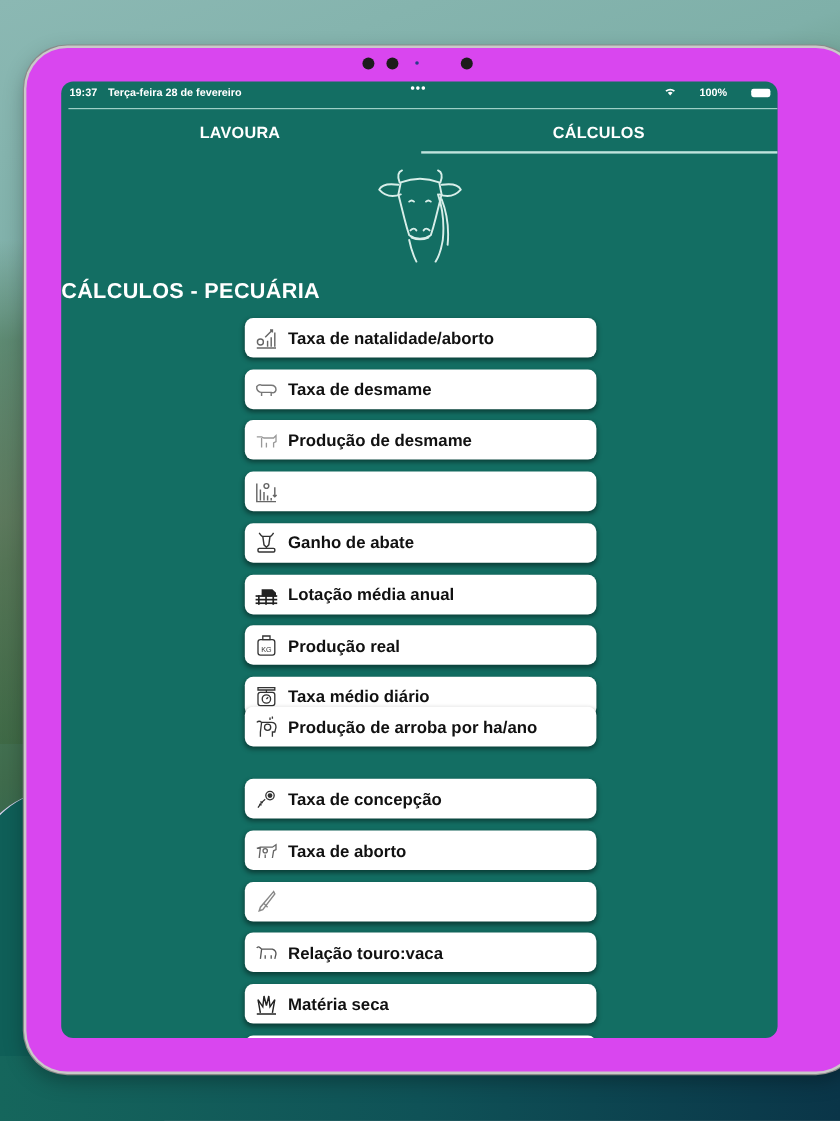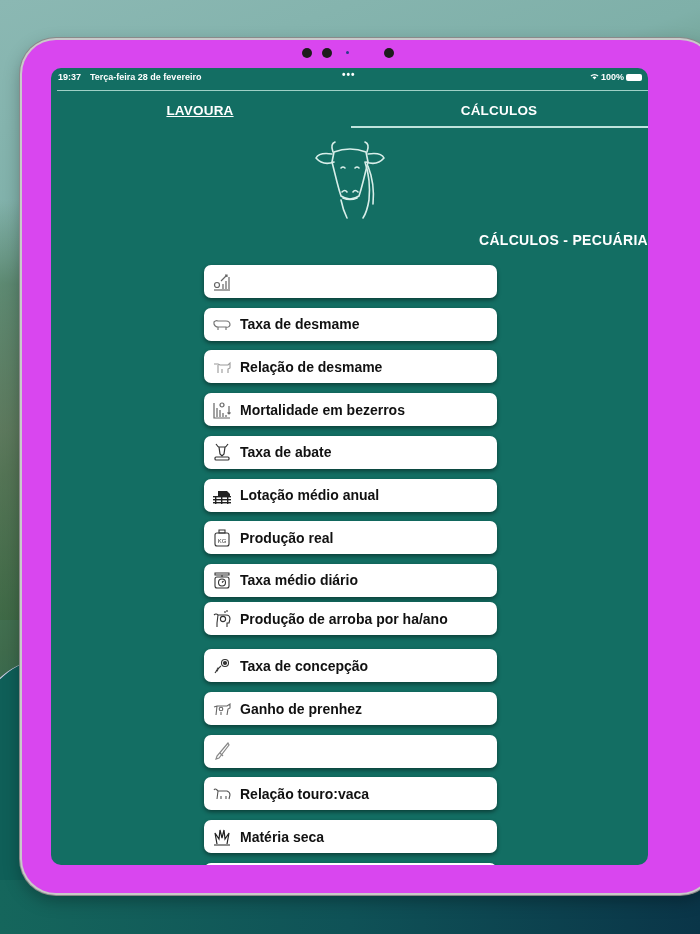--- a/index.html
+++ b/index.html
@@ -34,36 +34,36 @@
     position:absolute; left:29px; top:28px; width:597px; height:797px;
     background:#136e63; border-radius:10px; overflow:hidden;
   }
   .status-bar {
     position:absolute; left:0; top:0; width:100%; height:20px;
     color:#ffffff; font-size:9px; font-weight:bold;
   }
   .status-time { position:absolute; left:7px; top:4px; }
   .status-date { position:absolute; left:39px; top:4px; }
   .status-dots { position:absolute; left:291px; top:1px; font-size:10px; letter-spacing:1px; }
-  .status-right { position:absolute; right:6px; top:4px; display:flex; align-items:center; gap:2px; }
+  .status-right { position:absolute; right:6px; top:4px; display:flex; align-items:center; gap:20px; }
   .battery { width:16px; height:7px; background:#fff; border-radius:2px; }
   .divider { position:absolute; left:6px; right:0; top:22px; height:1px; background:#9fd0c6; }
   .tabs { position:absolute; left:0; top:24px; width:100%; height:36px; }
   .tab {
     position:absolute; top:0; height:36px; width:298px;
     display:flex; align-items:center; justify-content:center;
     color:#ffffff; font-weight:bold; font-size:13.5px; letter-spacing:0.2px; cursor:pointer;
   }
-  .tab-lavoura { left:0;text-decoration:underline; }
+  .tab-lavoura { left:0; }
   .tab-pecuaria { left:299px; }
   .tab-underline { position:absolute; left:300px; width:297px; top:58px; height:2px; background:#bfe3dc; }
   .cow-logo { position:absolute; left:262px; top:72px; width:74px; height:80px; }
   .heading {
-    position:absolute; left:0; width:100%; top:164px; text-align:right;
-    color:#ffffff; font-weight:bold; font-size:14px; letter-spacing:0.3px;
+    position:absolute; left:0; width:100%; top:164px; text-align:left;
+    color:#ffffff; font-weight:bold; font-size:18px; letter-spacing:0.3px;
   }
   .menu { position:absolute; left:153px; top:197px; width:293px; }
   .menu-item {
     position:absolute; left:0; width:293px; height:33px;
     background:#ffffff; border-radius:7px;
     box-shadow: 0 2px 4px rgba(0,0,0,0.45);
     display:flex; align-items:center; cursor:pointer;
   }
   .menu-icon {
     width:24px; height:24px; margin-left:6px; margin-right:6px;
@@ -129,77 +129,77 @@
 
       <div class="menu-item" style="top:0px">
         <span class="menu-icon">
           <svg viewBox="0 0 20 20" fill="none" stroke="#666" stroke-width="1.2">
               <path d="M11 17V12M14 17V9M17 17V5"></path>
               <path d="M9 9 L15 3 M13 3h2v2"></path>
               <circle cx="5" cy="13" r="2.5"></circle>
               <path d="M2 18h16"></path>
             </svg>
         </span>
+        <span class="menu-label">Taxa de natalidade/aborto</span>
       </div>
 
       <div class="menu-item" style="top:42.7px">
         <span class="menu-icon">
           <svg viewBox="0 0 20 20" fill="none" stroke="#777" stroke-width="1.2">
               <path d="M2 8 Q4 6 6 7 L14 7 Q18 7 18 11 Q17 14 14 13 L6 13 Q3 13 2 10 Z"></path>
               <path d="M6 13v3M14 13v3"></path>
             </svg>
         </span>
         <span class="menu-label">Taxa de desmame</span>
       </div>
 
       <div class="menu-item" style="top:85.4px">
         <span class="menu-icon">
           <svg viewBox="0 0 20 20" fill="none" stroke="#999" stroke-width="1.1">
               <path d="M2 7h4l2 1h8l2-2v5l-2 1v4M6 8v8M10 12v4M16 12"></path>
             </svg>
         </span>
-        <span class="menu-label">Relação de desmame</span>
+        <span class="menu-label">Produção de desmame</span>
       </div>
 
       <div class="menu-item" style="top:128.1px">
         <span class="menu-icon">
           <svg viewBox="0 0 20 20" fill="none" stroke="#666" stroke-width="1.2">
               <path d="M2 3v15h16"></path>
               <path d="M5 17V8M8 17V10M11 17V13M14 17V15"></path>
               <circle cx="10" cy="5" r="2"></circle>
               <path d="M17 6v8M15.5 12.5 17 14l1.5-1.5"></path>
             </svg>
         </span>
-        <span class="menu-label">Mortalidade em bezerros</span>
       </div>
 
       <div class="menu-item" style="top:170.8px">
         <span class="menu-icon">
           <svg viewBox="0 0 20 20" fill="none" stroke="#333" stroke-width="1.2">
               <path d="M4 2 Q6 5 7 5 L13 5 Q14 5 16 2"></path>
               <path d="M7 5 L8 12 L10 14 L12 12 L13 5"></path>
               <rect x="3" y="15" width="14" height="3" rx="1"></rect>
             </svg>
         </span>
-        <span class="menu-label">Taxa de abate</span>
+        <span class="menu-label">Ganho de abate</span>
       </div>
 
       <div class="menu-item" style="top:213.5px">
         <span class="menu-icon">
           <svg viewBox="0 0 20 20" fill="#222">
               <path d="M6 6h9l3 3v3H6z"></path>
               <rect x="1" y="11" width="18" height="1.4"></rect>
               <rect x="1" y="14" width="18" height="1.4"></rect>
               <rect x="1" y="17" width="18" height="1.4"></rect>
               <rect x="3" y="11" width="1.4" height="8"></rect>
               <rect x="9" y="11" width="1.4" height="8"></rect>
               <rect x="15" y="11" width="1.4" height="8"></rect>
             </svg>
         </span>
-        <span class="menu-label">Lotação médio anual</span>
+        <span class="menu-label">Lotação média anual</span>
       </div>
 
       <div class="menu-item" style="top:256.2px">
         <span class="menu-icon">
           <svg viewBox="0 0 20 20" fill="none" stroke="#333" stroke-width="1.1">
               <path d="M7 2h6v3H7z"></path>
               <rect x="3" y="5" width="14" height="13" rx="2"></rect>
               <text x="10" y="15" font-size="6" text-anchor="middle" fill="#333" stroke="none" font-family="Liberation Sans, sans-serif">KG</text>
             </svg>
         </span>
@@ -212,21 +212,21 @@
               <path d="M3 3h14v2H3z"></path>
               <path d="M10 5v2"></path>
               <rect x="3" y="7" width="14" height="11" rx="2"></rect>
               <circle cx="10" cy="12.5" r="3.5"></circle>
               <path d="M10 12.5l1.5-1.5"></path>
             </svg>
         </span>
         <span class="menu-label">Taxa médio diário</span>
       </div>
 
-      <div class="menu-item" style="top:337px">
+      <div class="menu-item" style="top:324px">
         <span class="menu-icon">
           <svg viewBox="0 0 20 20" fill="none" stroke="#333" stroke-width="1.1">
               <path d="M2 6 Q4 4 6 6 L14 6 Q18 6 18 10 L17 14 L15 14 L15 18 M6 6 L5 14 L5 18"></path>
               <circle cx="11" cy="10" r="2.6"></circle>
               <path d="M13 2v2M15 1v2"></path>
             </svg>
         </span>
         <span class="menu-label">Produção de arroba por ha/ano</span>
       </div>
 
@@ -241,21 +241,21 @@
         <span class="menu-label">Taxa de concepção</span>
       </div>
 
       <div class="menu-item" style="top:427px">
         <span class="menu-icon">
           <svg viewBox="0 0 20 20" fill="none" stroke="#666" stroke-width="1.1">
               <path d="M2 8 L5 7 L15 7 L18 5 L18 9 L16 10 L15 16 M5 7 L4 16 M9 13 L9 16"></path>
               <circle cx="9" cy="10" r="1.8"></circle>
             </svg>
         </span>
-        <span class="menu-label">Ganho de prenhez</span>
+        <span class="menu-label">Taxa de aborto</span>
       </div>
 
       <div class="menu-item" style="top:469.7px">
         <span class="menu-icon">
           <svg viewBox="0 0 20 20" fill="none" stroke="#888" stroke-width="1.2">
               <path d="M16 2 L5 15 L4 18 L7 17 L17 4 Z"></path>
               <path d="M8 12 L11 15"></path>
             </svg>
         </span>
       </div>

